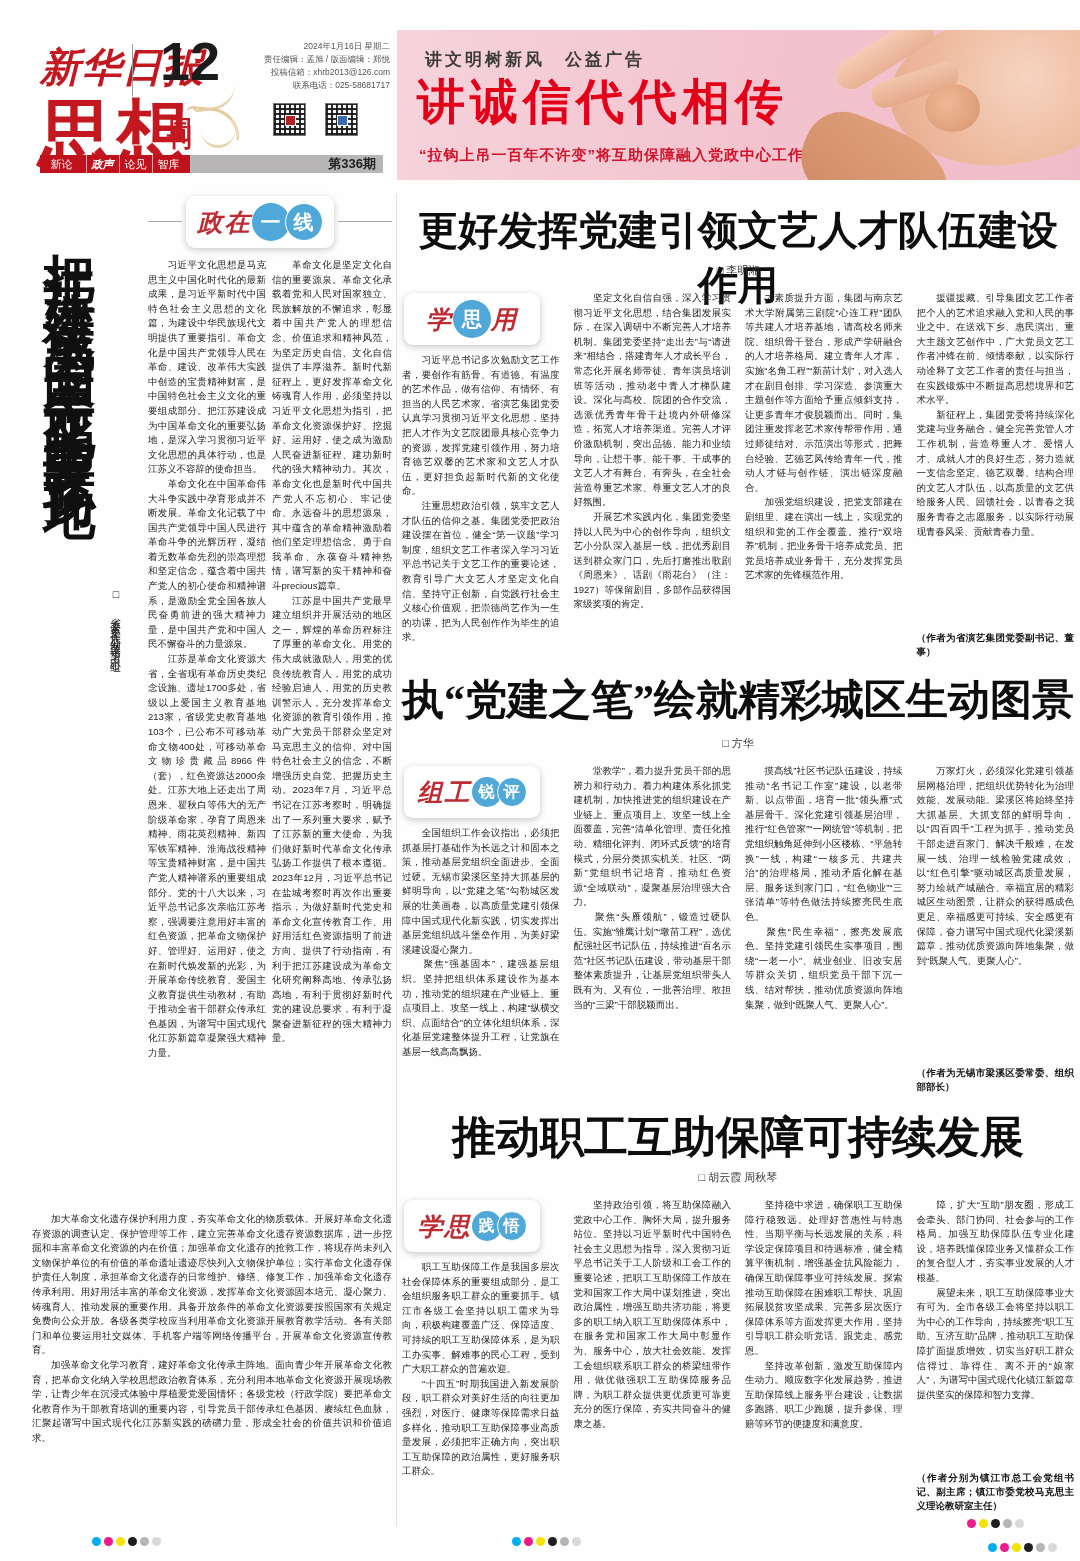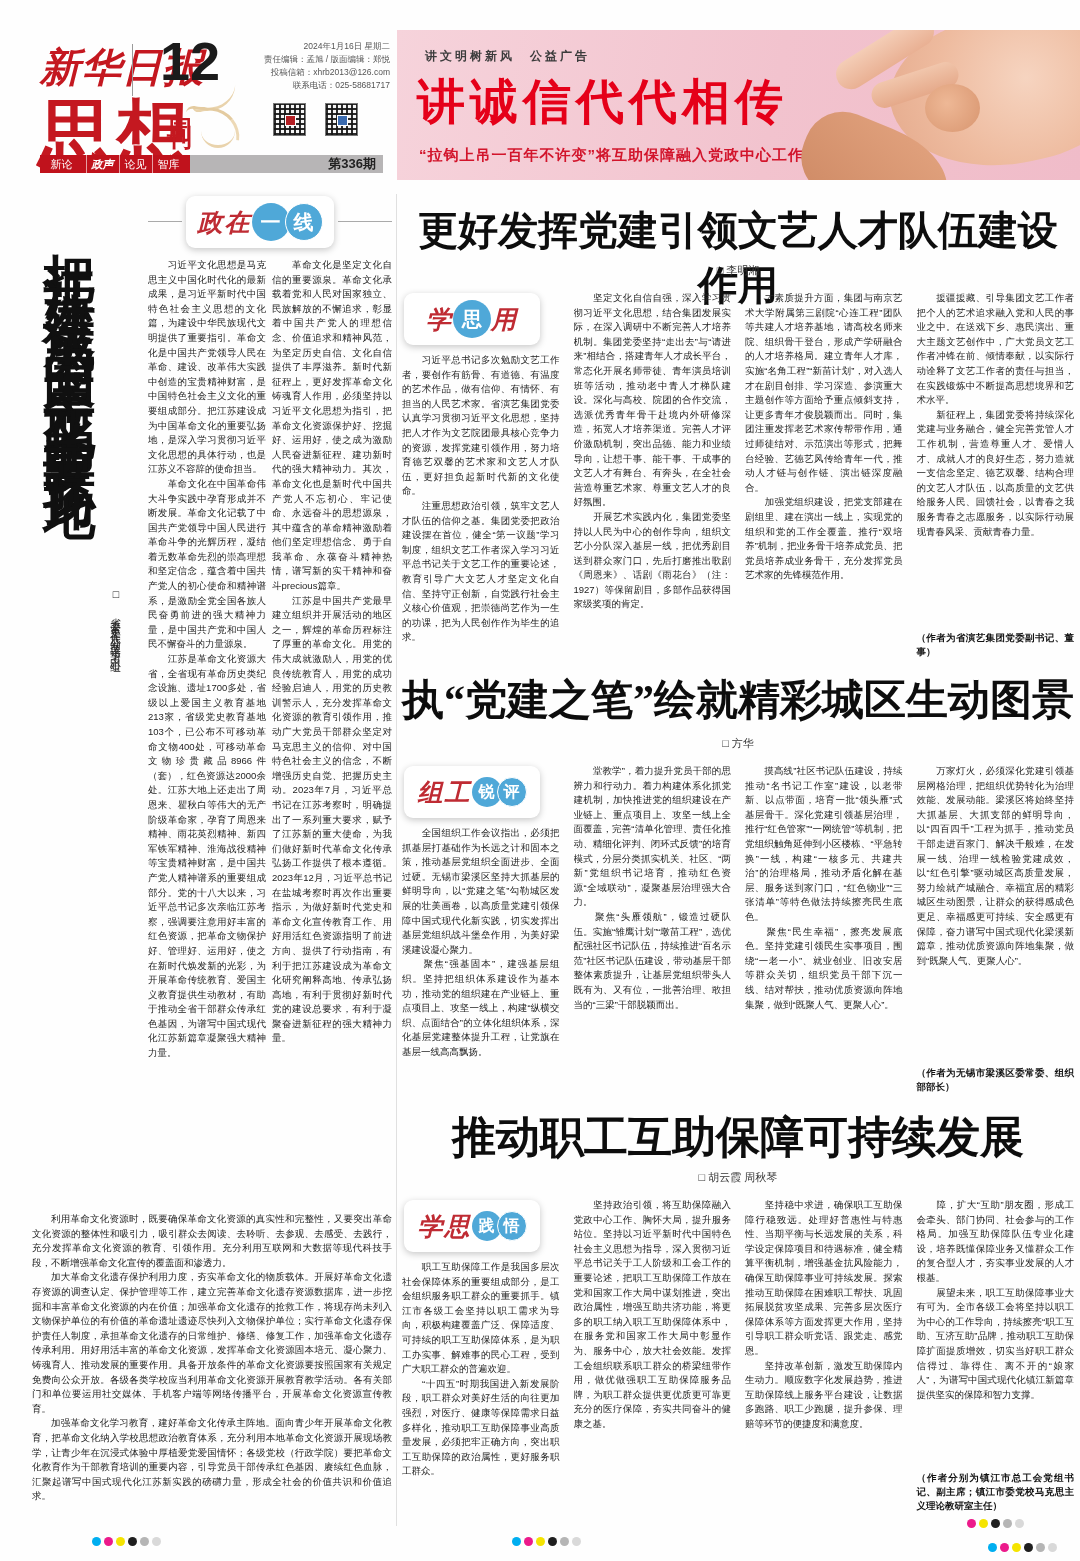--- a/index.html
+++ b/index.html
@@ -34,21 +34,21 @@
   .nav-red { width:150px; background:#c0121c; display:flex; align-items:center; justify-content:center; }
   .nav-red span { color:#fff; font-size:11px; padding:0 5px; line-height:22px; }
   .nav-red span + span { border-left:1px solid rgba(255,255,255,.6); }
   .nav-red span.current { font-weight:700; font-style:italic;margin-left:8px; }
   .nav-gray { flex:1; background:#b7b5b6; display:flex; align-items:flex-end; justify-content:flex-end; }
   .issue-no { font-size:13px; font-weight:700; color:#222; padding-right:7px; }
 
   
   .banner { position:absolute; left:397px; top:30px; width:683px; height:150px; overflow:hidden;
     background:linear-gradient(100deg, #f6d3db 0%, #f2c3ce 55%, #f0bcc9 100%); }
-  .banner-tagline { position:absolute; left:28px; top:18px; font-size:12px; font-weight:700; color:#3c3c3c; letter-spacing:3px; }
+  .banner-tagline { position:absolute; left:28px; top:18px; font-size:17px; font-weight:700; color:#3c3c3c; letter-spacing:3px; }
   .banner-title { position:absolute; left:20px; top:40px; font-size:48px; font-weight:900; color:#e50019;
     letter-spacing:5px; font-family:"Liberation Sans", sans-serif; }
   .banner-sub { position:absolute; left:22px; top:116px; font-size:15px; font-weight:700; color:#d2142b; letter-spacing:1px; }
   .hands { position:absolute; right:0; top:0; width:270px; height:150px; }
   .hand-adult { position:absolute; right:-40px; top:-15px; width:230px; height:150px; border-radius:45% 30% 40% 55%;
     background:radial-gradient(circle at 60% 45%, #f6d4c0 0%, #eebb9f 55%, #e4a98b 100%); transform:rotate(-12deg); }
   .finger1 { position:absolute; right:140px; top:8px; width:110px; height:30px; border-radius:16px;
     background:linear-gradient(180deg,#f4cdb6,#e9b093); transform:rotate(-32deg); }
   .finger2 { position:absolute; right:120px; top:42px; width:90px; height:26px; border-radius:14px;
     background:linear-gradient(180deg,#f1c6ac,#e5a98a); transform:rotate(-18deg); }
@@ -164,21 +164,20 @@
     <span class="badge-circle big">线</span>
   </div>
   <div class="v-headline">把江苏建设成为中国革命文化的重要弘扬地</div>
   <div class="v-byline">□ 省委党史工作办公室理论学习中心组</div>
   <div class="col lcol1">　　习近平文化思想是马克思主义中国化时代化的最新成果，是习近平新时代中国特色社会主义思想的文化篇，为建设中华民族现代文明提供了重要指引。革命文化是中国共产党领导人民在革命、建设、改革伟大实践中创造的宝贵精神财富，是中国特色社会主义文化的重要组成部分。把江苏建设成为中国革命文化的重要弘扬地，是深入学习贯彻习近平文化思想的具体行动，也是江苏义不容辞的使命担当。
 　　革命文化在中国革命伟大斗争实践中孕育形成并不断发展。革命文化记载了中国共产党领导中国人民进行革命斗争的光辉历程，凝结着无数革命先烈的崇高理想和坚定信念，蕴含着中国共产党人的初心使命和精神谱系，是激励全党全国各族人民奋勇前进的强大精神力量，是中国共产党和中国人民不懈奋斗的力量源泉。
 　　江苏是革命文化资源大省，全省现有革命历史类纪念设施、遗址1700多处，省级以上爱国主义教育基地213家，省级党史教育基地103个，已公布不可移动革命文物400处，可移动革命文物珍贵藏品8966件（套），红色资源达2000余处。江苏大地上还走出了周恩来、瞿秋白等伟大的无产阶级革命家，孕育了周恩来精神、雨花英烈精神、新四军铁军精神、淮海战役精神等宝贵精神财富，是中国共产党人精神谱系的重要组成部分。党的十八大以来，习近平总书记多次亲临江苏考察，强调要注意用好丰富的红色资源，把革命文物保护好、管理好、运用好，使之在新时代焕发新的光彩，为开展革命传统教育、爱国主义教育提供生动教材，有助于推动全省干部群众传承红色基因，为谱写中国式现代化江苏新篇章凝聚强大精神力量。</div>
   <div class="col lcol2">　　革命文化是坚定文化自信的重要源泉。革命文化承载着党和人民对国家独立、民族解放的不懈追求，彰显着中国共产党人的理想信念、价值追求和精神风范，为坚定历史自信、文化自信提供了丰厚滋养。新时代新征程上，更好发挥革命文化铸魂育人作用，必须坚持以习近平文化思想为指引，把革命文化资源保护好、挖掘好、运用好，使之成为激励人民奋进新征程、建功新时代的强大精神动力。其次，革命文化也是新时代中国共产党人不忘初心、牢记使命、永远奋斗的思想源泉，其中蕴含的革命精神激励着他们坚定理想信念、勇于自我革命、永葆奋斗精神热情，谱写新的实干精神和奋斗precious篇章。
 　　江苏是中国共产党最早建立组织并开展活动的地区之一，辉煌的革命历程标注了厚重的革命文化。用党的伟大成就激励人，用党的优良传统教育人，用党的成功经验启迪人，用党的历史教训警示人，充分发挥革命文化资源的教育引领作用，推动广大党员干部群众坚定对马克思主义的信仰、对中国特色社会主义的信念，不断增强历史自觉、把握历史主动。2023年7月，习近平总书记在江苏考察时，明确提出了一系列重大要求，赋予了江苏新的重大使命，为我们做好新时代革命文化传承弘扬工作提供了根本遵循。2023年12月，习近平总书记在盐城考察时再次作出重要指示，为做好新时代党史和革命文化宣传教育工作、用好用活红色资源指明了前进方向、提供了行动指南，有利于把江苏建设成为革命文化研究阐释高地、传承弘扬高地，有利于贯彻好新时代党的建设总要求，有利于凝聚奋进新征程的强大精神力量。</div>
   <div class="lbottom">
-    <p>利用革命文化资源时，既要确保革命文化资源的真实性和完整性，又要突出革命文化资源的整体性和吸引力，吸引群众去阅读、去聆听、去参观、去感受、去践行，充分发挥革命文化资源的教育、引领作用。充分利用互联网和大数据等现代科技手段，不断增强革命文化宣传的覆盖面和渗透力。</p>
     <p>加大革命文化遗存保护利用力度，夯实革命文化的物质载体。开展好革命文化遗存资源的调查认定、保护管理等工作，建立完善革命文化遗存资源数据库，进一步挖掘和丰富革命文化资源的内在价值；加强革命文化遗存的抢救工作，将现存尚未列入文物保护单位的有价值的革命遗址遗迹尽快列入文物保护单位；实行革命文化遗存保护责任人制度，承担革命文化遗存的日常维护、修缮、修复工作，加强革命文化遗存传承利用。用好用活丰富的革命文化资源，发挥革命文化资源固本培元、凝心聚力、铸魂育人、推动发展的重要作用。具备开放条件的革命文化资源要按照国家有关规定免费向公众开放。各级各类学校应当利用革命文化资源开展教育教学活动。各有关部门和单位要运用社交媒体、手机客户端等网络传播平台，开展革命文化资源宣传教育。</p>
     <p>加强革命文化学习教育，建好革命文化传承主阵地。面向青少年开展革命文化教育，把革命文化纳入学校思想政治教育体系，充分利用本地革命文化资源开展现场教学，让青少年在沉浸式体验中厚植爱党爱国情怀；各级党校（行政学院）要把革命文化教育作为干部教育培训的重要内容，引导党员干部传承红色基因、赓续红色血脉，汇聚起谱写中国式现代化江苏新实践的磅礴力量，形成全社会的价值共识和价值追求。</p>
   </div>
 
   <div class="headline" style="top:203px; font-size:40px;">更好发挥党建引领文艺人才队伍建设作用</div>
   <div class="byline" style="top:263px;">□ 李明湘</div>
   <div class="body4" style="top:291px; height:368px;">
     <div>
       <div class="badge-card inline-badge">
         <span class="badge-red">学</span>

